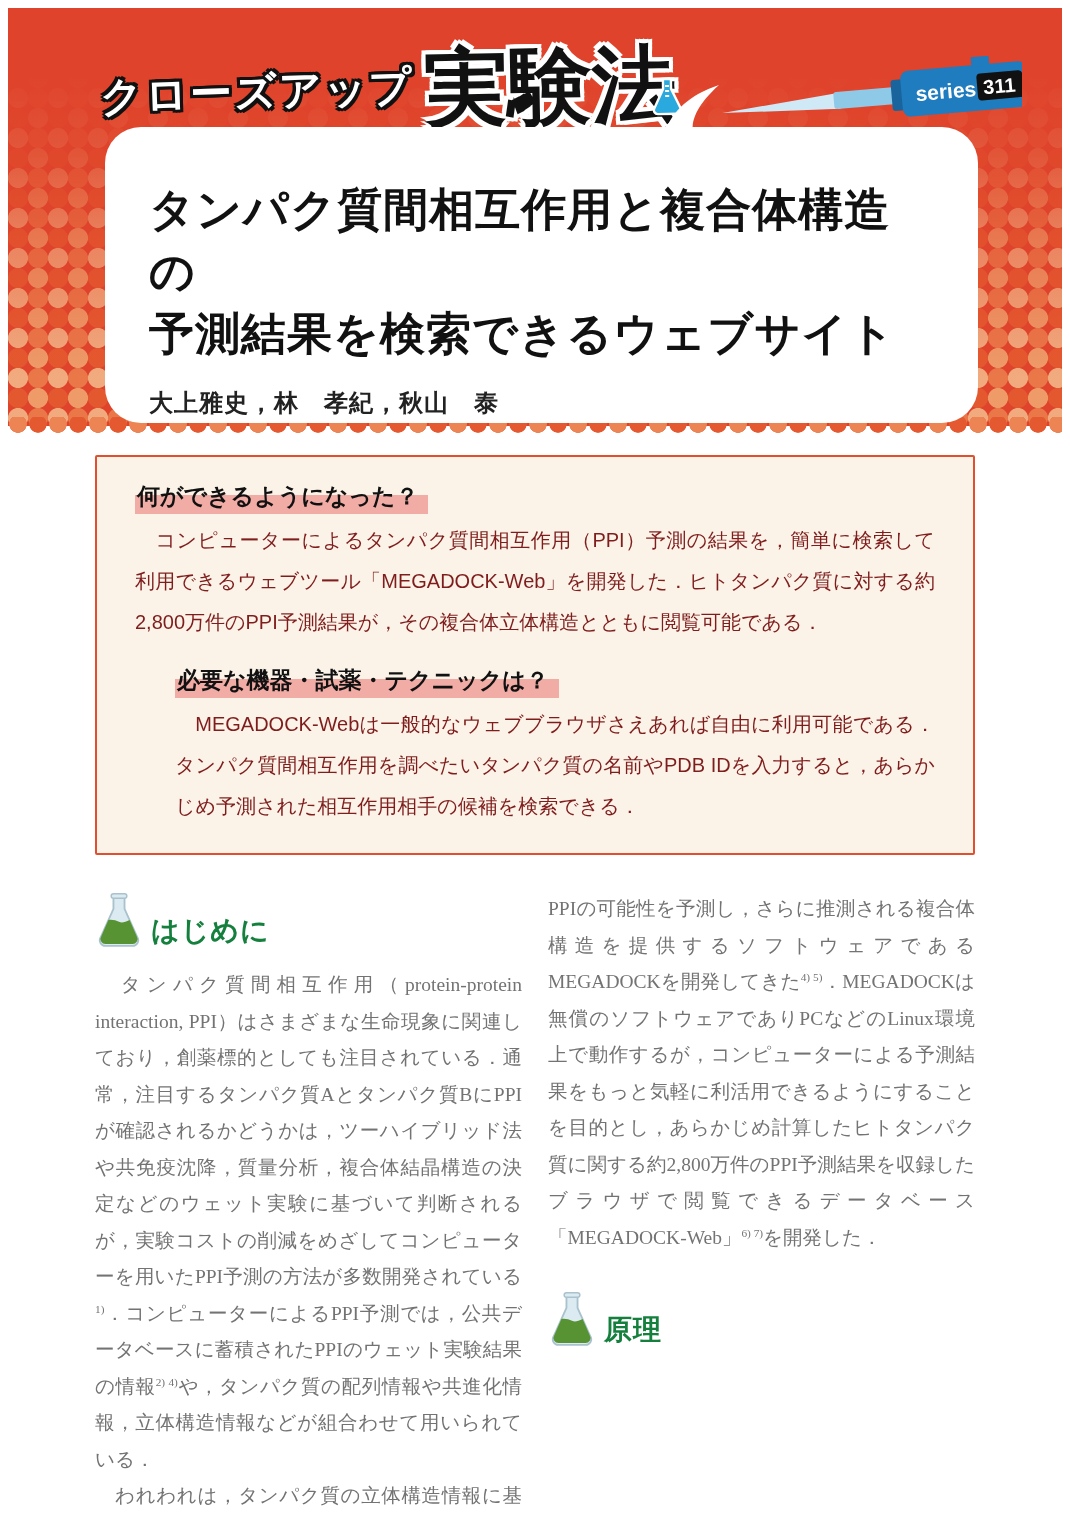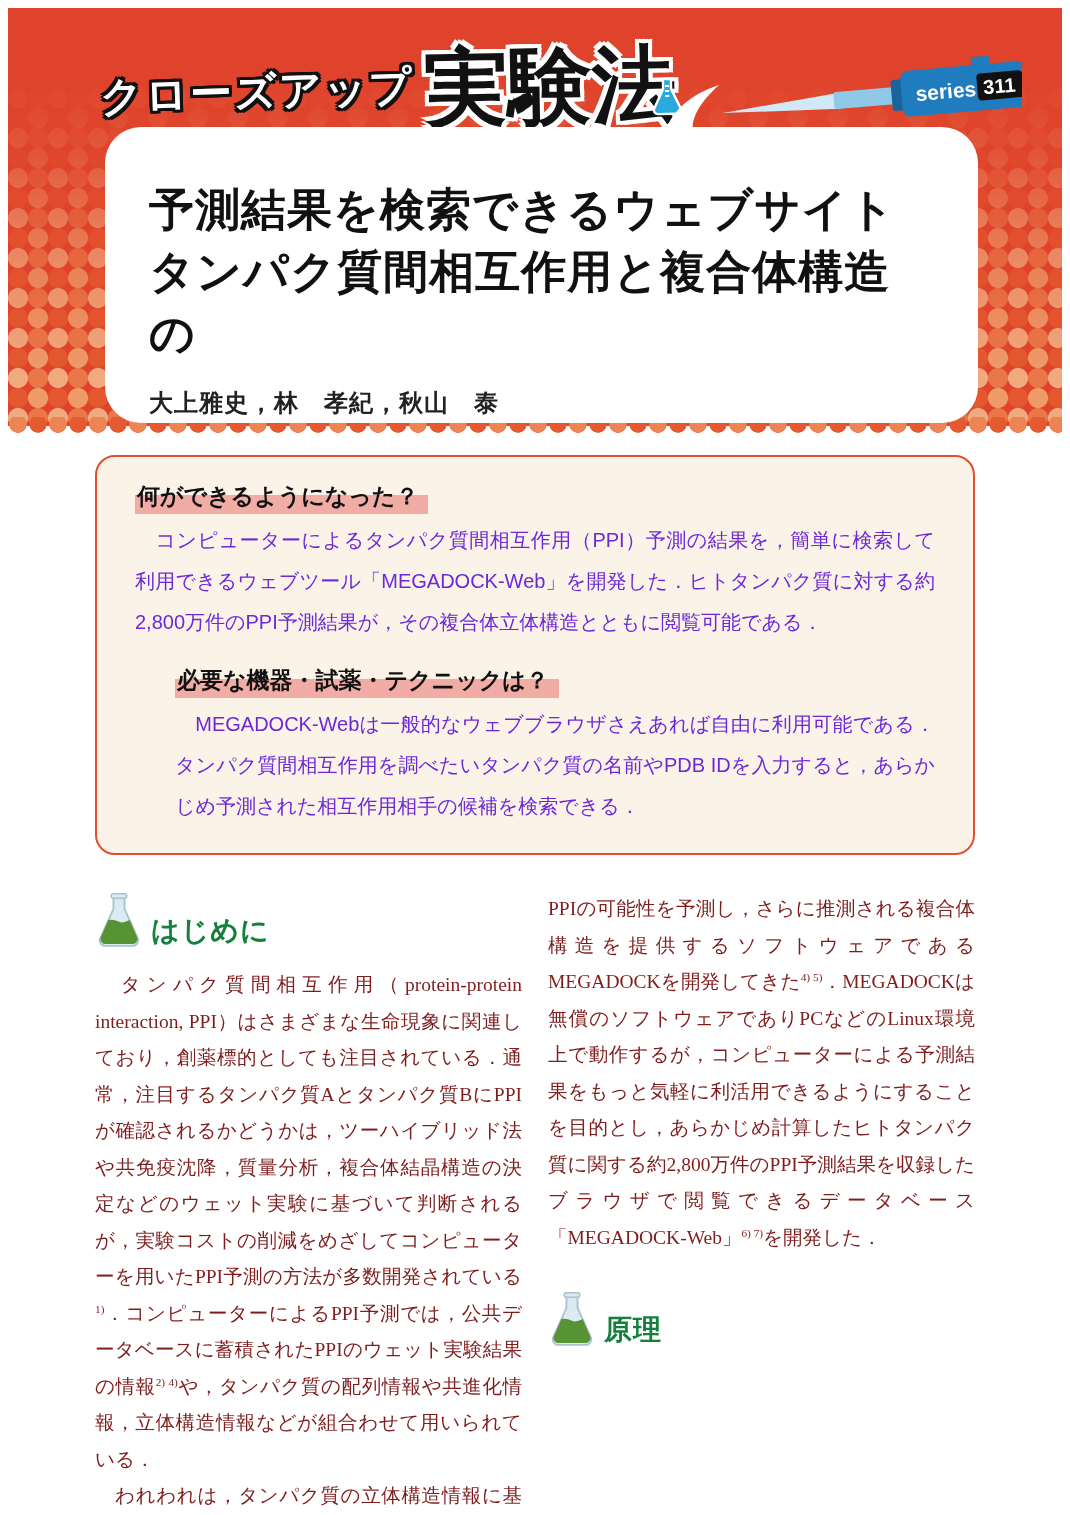--- a/index.html
+++ b/index.html
@@ -62,46 +62,46 @@
   }
   .authors {
     margin-top:22px; font-family:"Liberation Sans","DejaVu Sans",sans-serif;
     font-size:24px; font-weight:600; color:#222; letter-spacing:1px;
   }
 
   
   .content { position:absolute; left:95px; top:455px; width:880px; }
 
   .summary-box {
-    background:#fbf3e8; border:2px solid #e0502e; border-radius:20px;
+    background:#fbf3e8; border:2px solid #e0502e; border-radius:2px;
     padding:24px 38px 26px 38px;
   }
   .summary-heading {
     font-family:"Liberation Sans","DejaVu Sans",sans-serif;
     font-size:23px; font-weight:800; color:#111; display:inline-block;
     background:linear-gradient(to bottom, transparent 42%, #f1aca5 42%, #f1aca5 100%);
     padding:0 10px 2px 2px; line-height:1.35;
   }
   .summary-body {
     font-family:"Liberation Sans","DejaVu Sans",sans-serif;
-    font-size:20px; color:#6d28d9; line-height:41px; text-align:justify; margin-top:6px;
+    font-size:20px; color:#7f1d1d; line-height:41px; text-align:justify; margin-top:6px;
   }
   .summary-section + .summary-section { margin-top:22px;margin-left:40px; }
 
   .columns { display:flex; gap:26px; margin-top:36px; }
   .col { flex:1; min-width:0; }
 
   .section-head { display:flex; align-items:flex-end; margin-bottom:14px; }
   .section-head .flask { margin-right:8px; flex:0 0 auto; }
   .section-title {
     font-family:"Liberation Sans","DejaVu Sans",sans-serif;
     font-size:28px; font-weight:900; color:#15803d; line-height:1; padding-bottom:8px; letter-spacing:1px;
   }
   .body-par {
-    font-size:19.5px; line-height:36.5px; text-align:justify; color:#7f1d1d;
+    font-size:19.5px; line-height:36.5px; text-align:justify; color:#737373;
   }
   .body-par sup { font-size:0.58em; vertical-align:super; line-height:0; letter-spacing:0; }
   .mt-section { margin-top:34px; }
 </style>
 </head>
 <body>
 
 <header class="masthead">
   <div class="scallops"></div>
 
@@ -143,22 +143,22 @@
     </svg>
   </div>
 
   <section class="title-card">
     <span class="title-tail">
       <svg width="74" height="46" viewBox="0 0 74 46">
         <path d="M12 46 C 20 26, 36 10, 66 0 C 46 18, 38 34, 40 46 Z" fill="#ffffff"></path>
       </svg>
     </span>
     <h1>
+      <div class="title-line">タンパク質間相互作用と複合体構造の</div>
       <div class="title-line">予測結果を検索できるウェブサイト</div>
-      <div class="title-line">タンパク質間相互作用と複合体構造の</div>
     </h1>
     <div class="authors">大上雅史，林　孝紀，秋山　泰</div>
   </section>
 </header>
 
 <main class="content">
 
   <section class="summary-box">
     <div class="summary-section">
       <h2 class="summary-heading">何ができるようになった？</h2>

